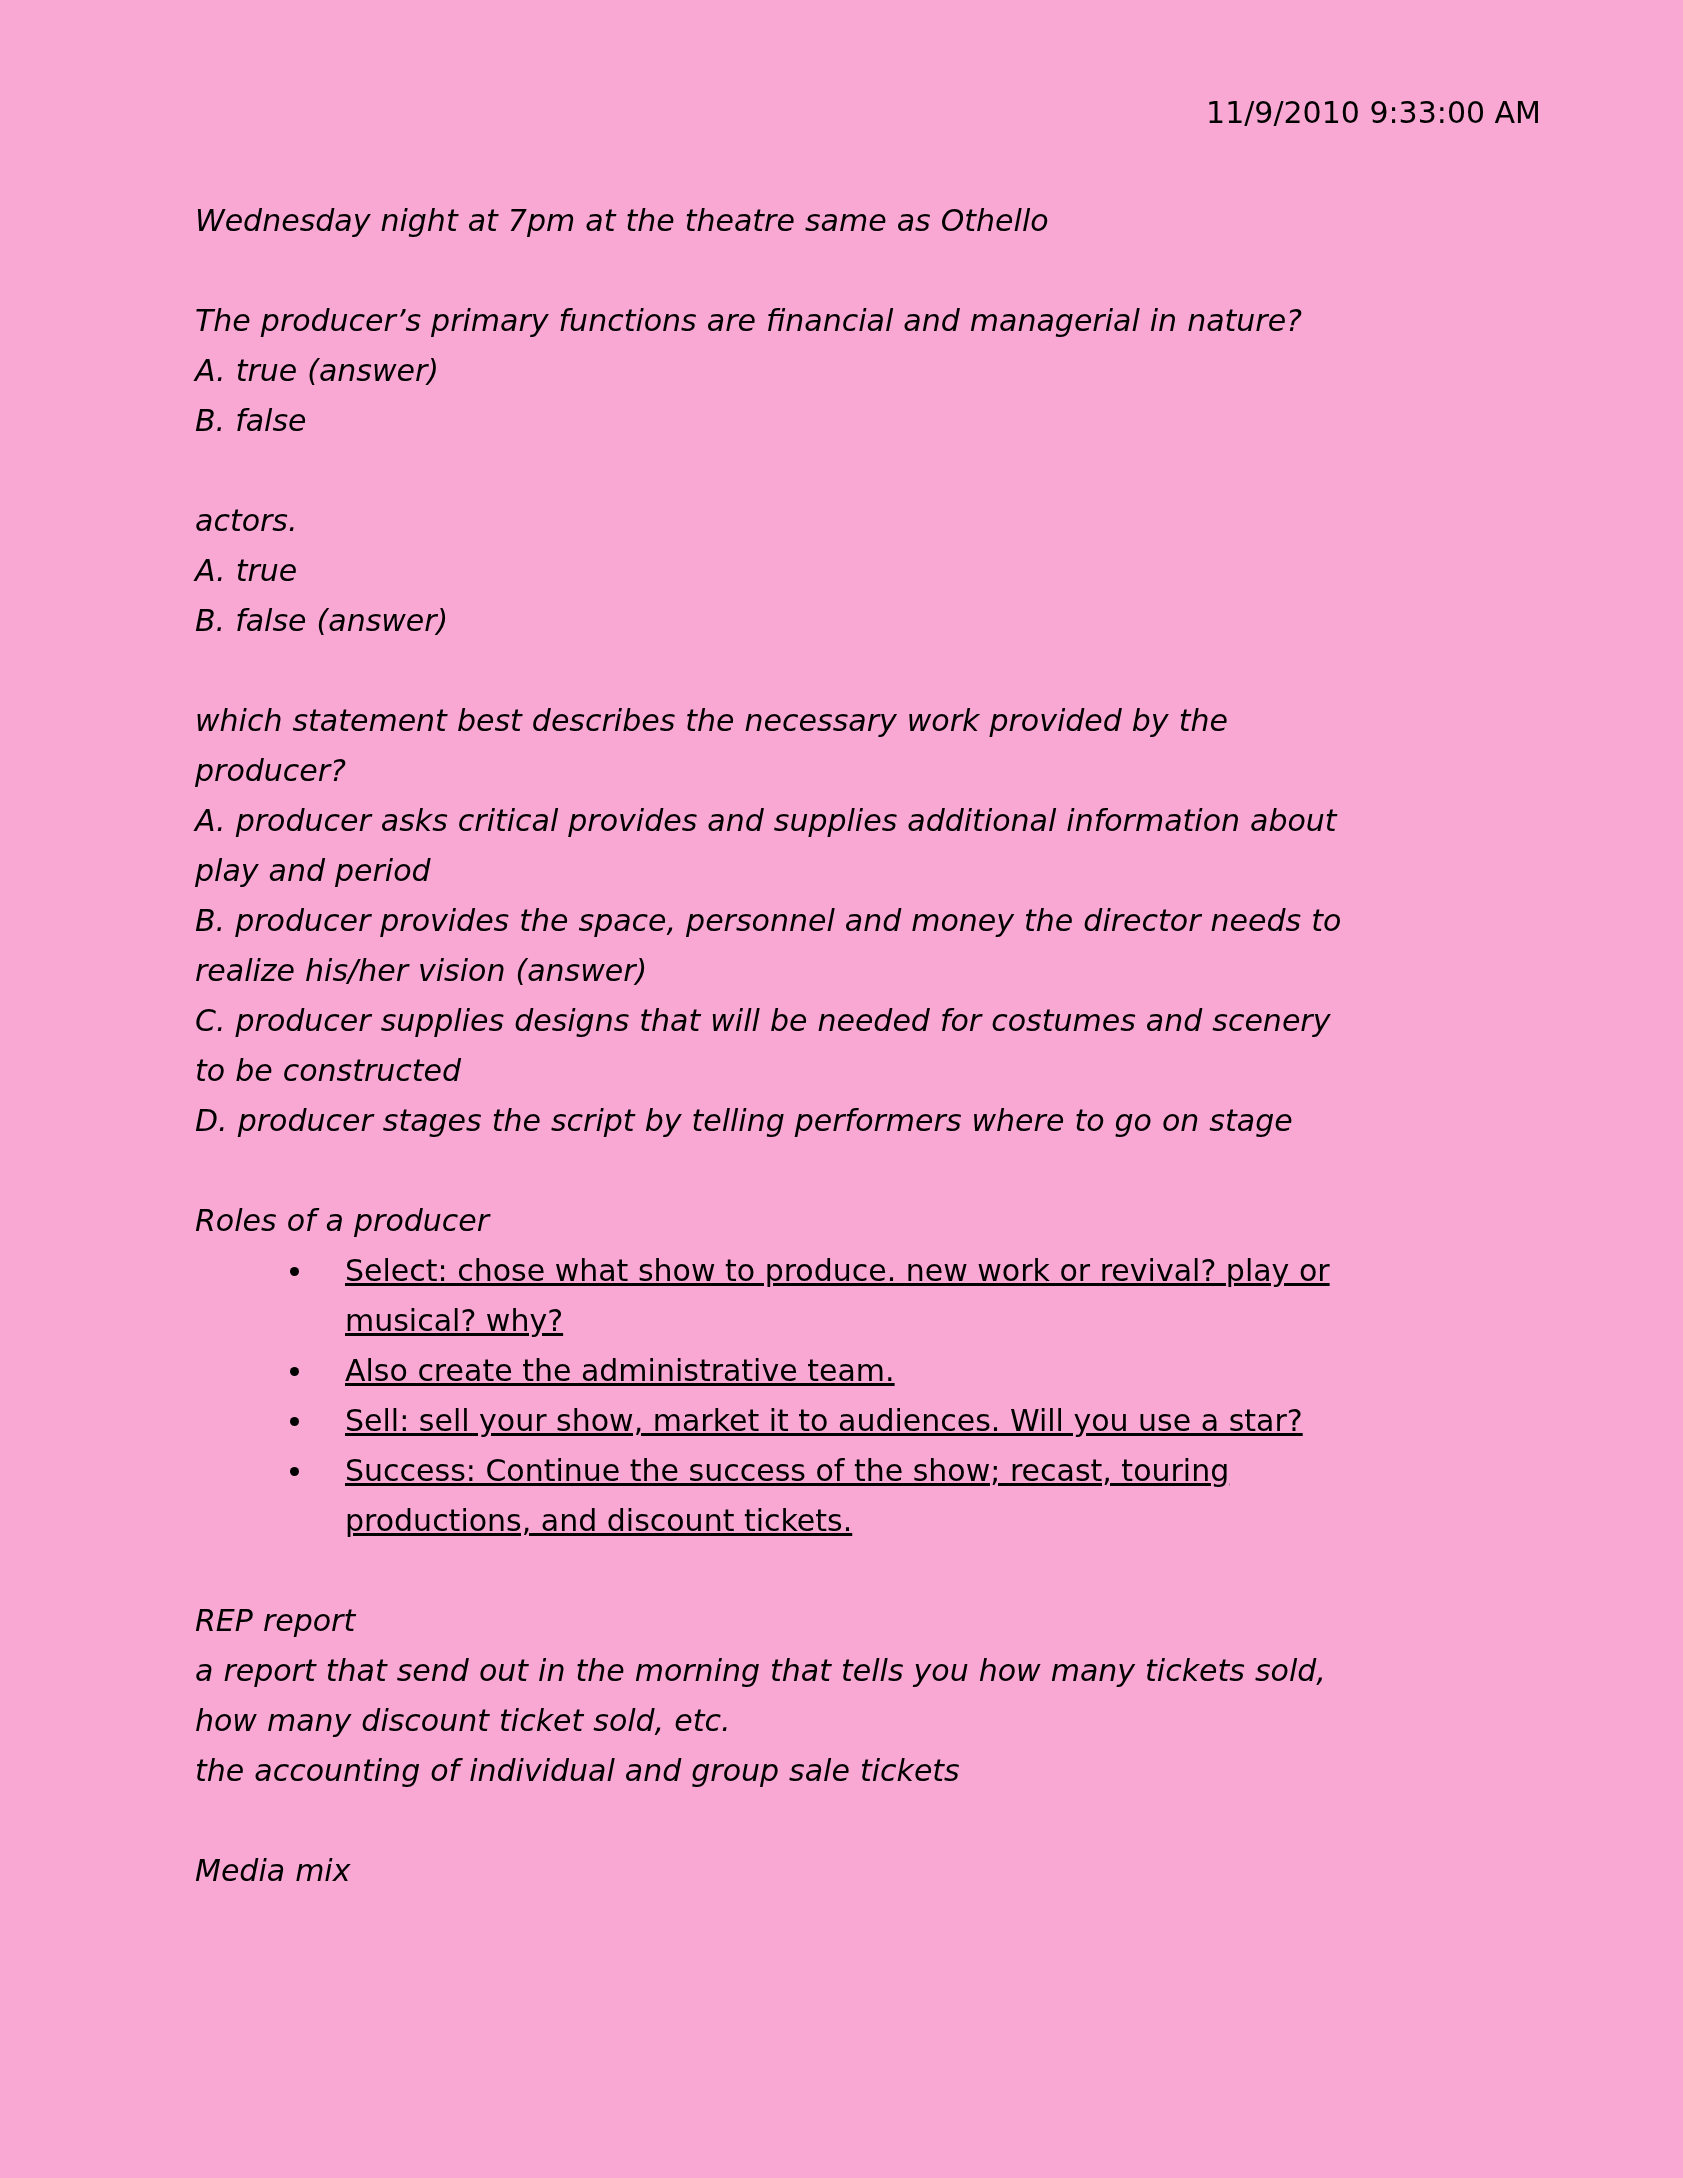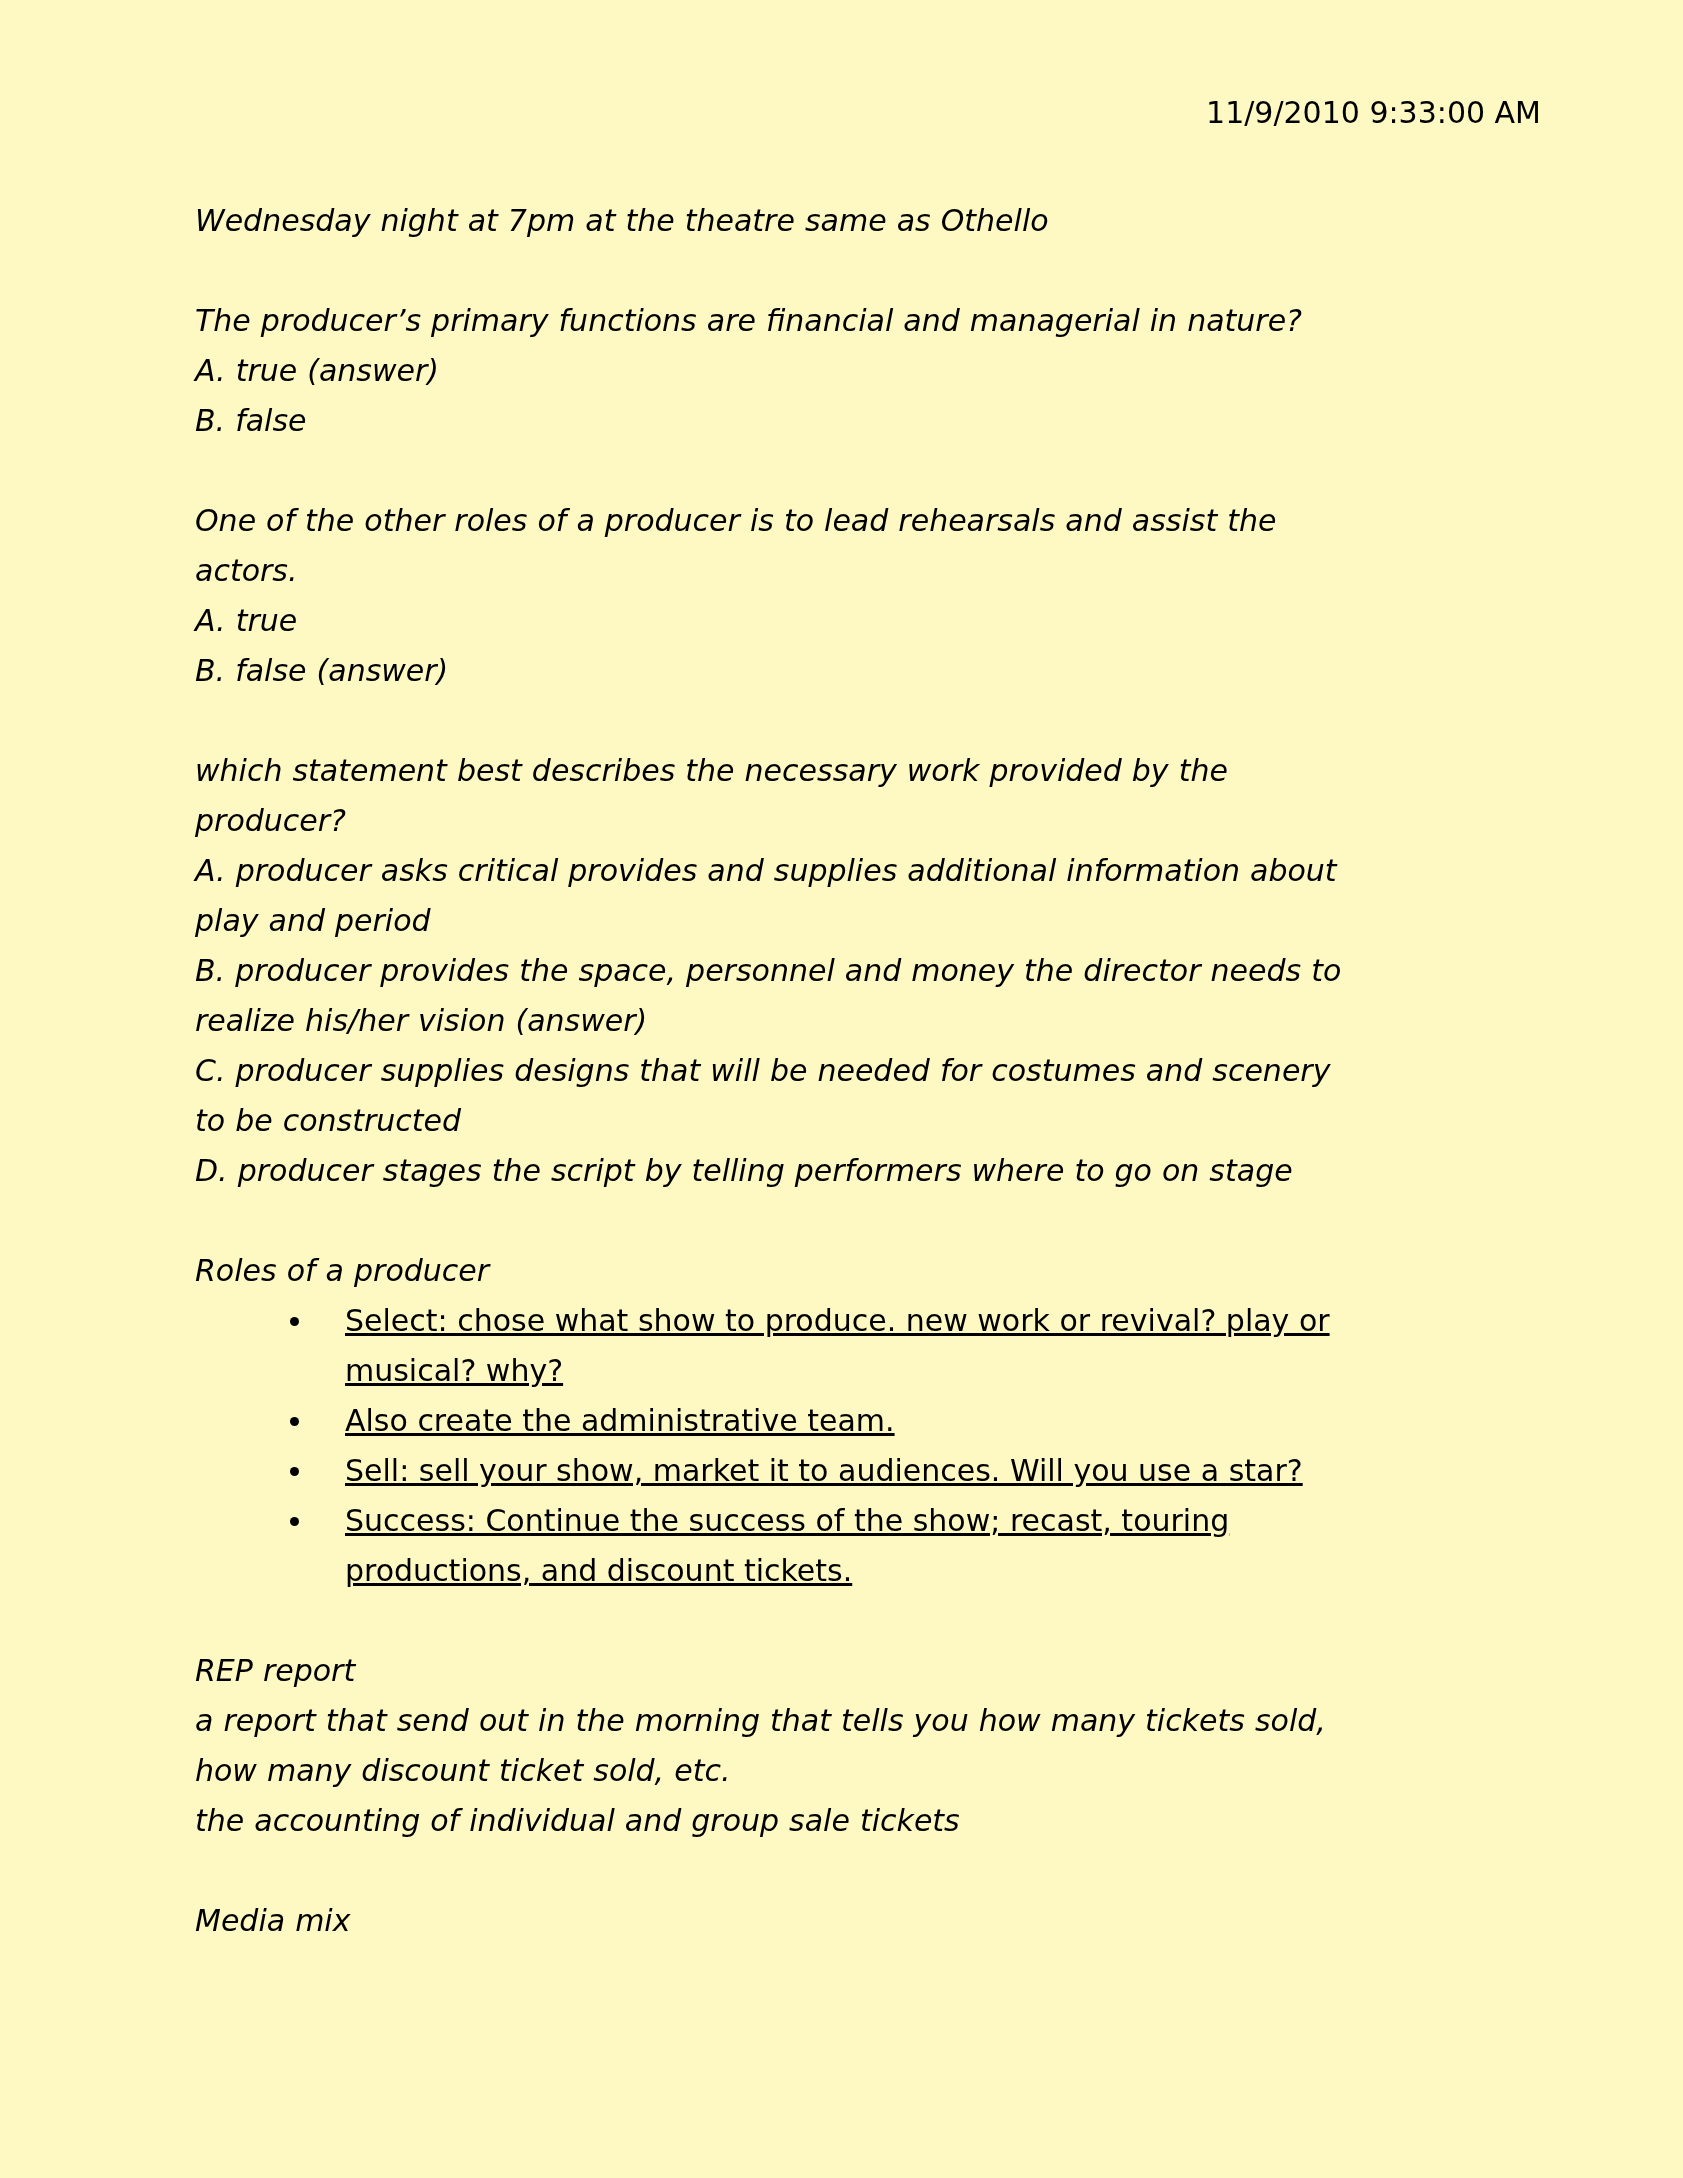--- a/index.html
+++ b/index.html
@@ -11,21 +11,21 @@
     width: 1683px;
     height: 2178px;
     font-family: "DejaVu Sans", "Liberation Sans", sans-serif;
     color: #000000;
     -webkit-font-smoothing: antialiased;
   }
   .page {
     position: relative;
     width: 1683px;
     height: 2178px;
-    background: #fef9c3;
+    background: #f9a8d4;
     box-sizing: border-box;
     padding: 0;
     overflow: hidden;
   }
   .header-date {
     position: absolute;
     top: 95px;
     right: 142px;
     font-size: 30px;
     line-height: 1.2;
@@ -94,21 +94,20 @@
     </p>
 
     <p class="para">
       <span class="line">The producer’s primary functions are financial and managerial in nature?</span>
       <span class="line">A. true (answer)</span>
       <span class="line">B. false</span>
       <span class="blank"></span>
     </p>
 
     <p class="para">
-      <span class="line">One of the other roles of a producer is to lead rehearsals and assist the</span>
       <span class="line">actors.</span>
       <span class="line">A. true</span>
       <span class="line">B. false (answer)</span>
       <span class="blank"></span>
     </p>
 
     <p class="para">
       <span class="line">which statement best describes the necessary work provided by the</span>
       <span class="line">producer?</span>
       <span class="line">A. producer asks critical provides and supplies additional information about</span>

